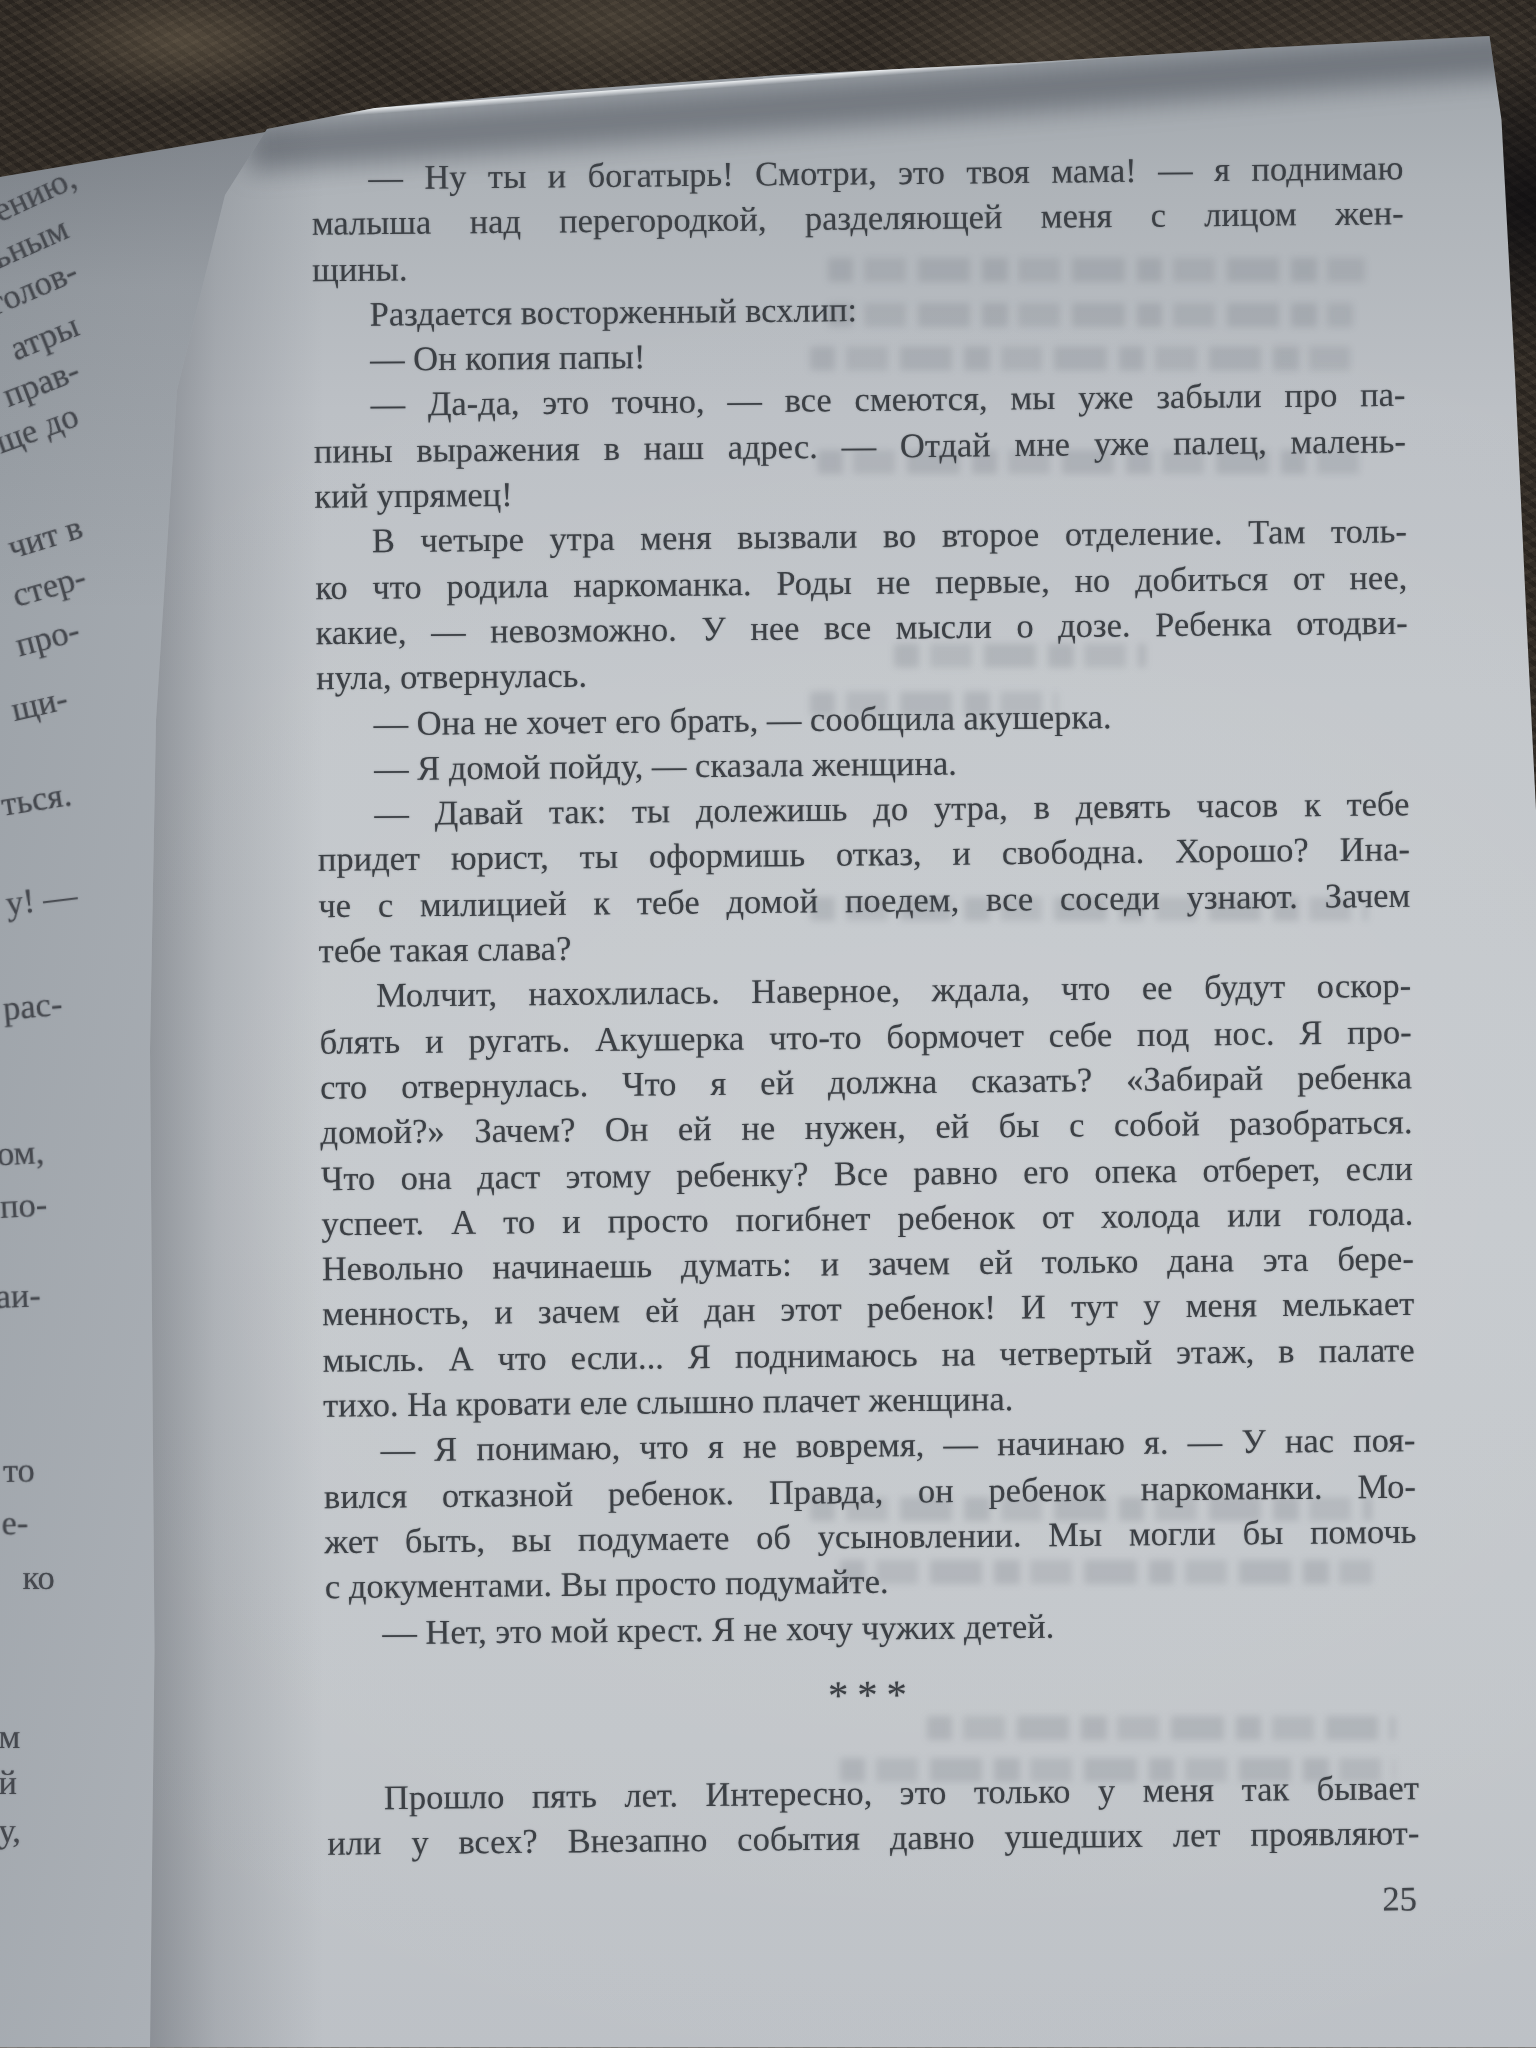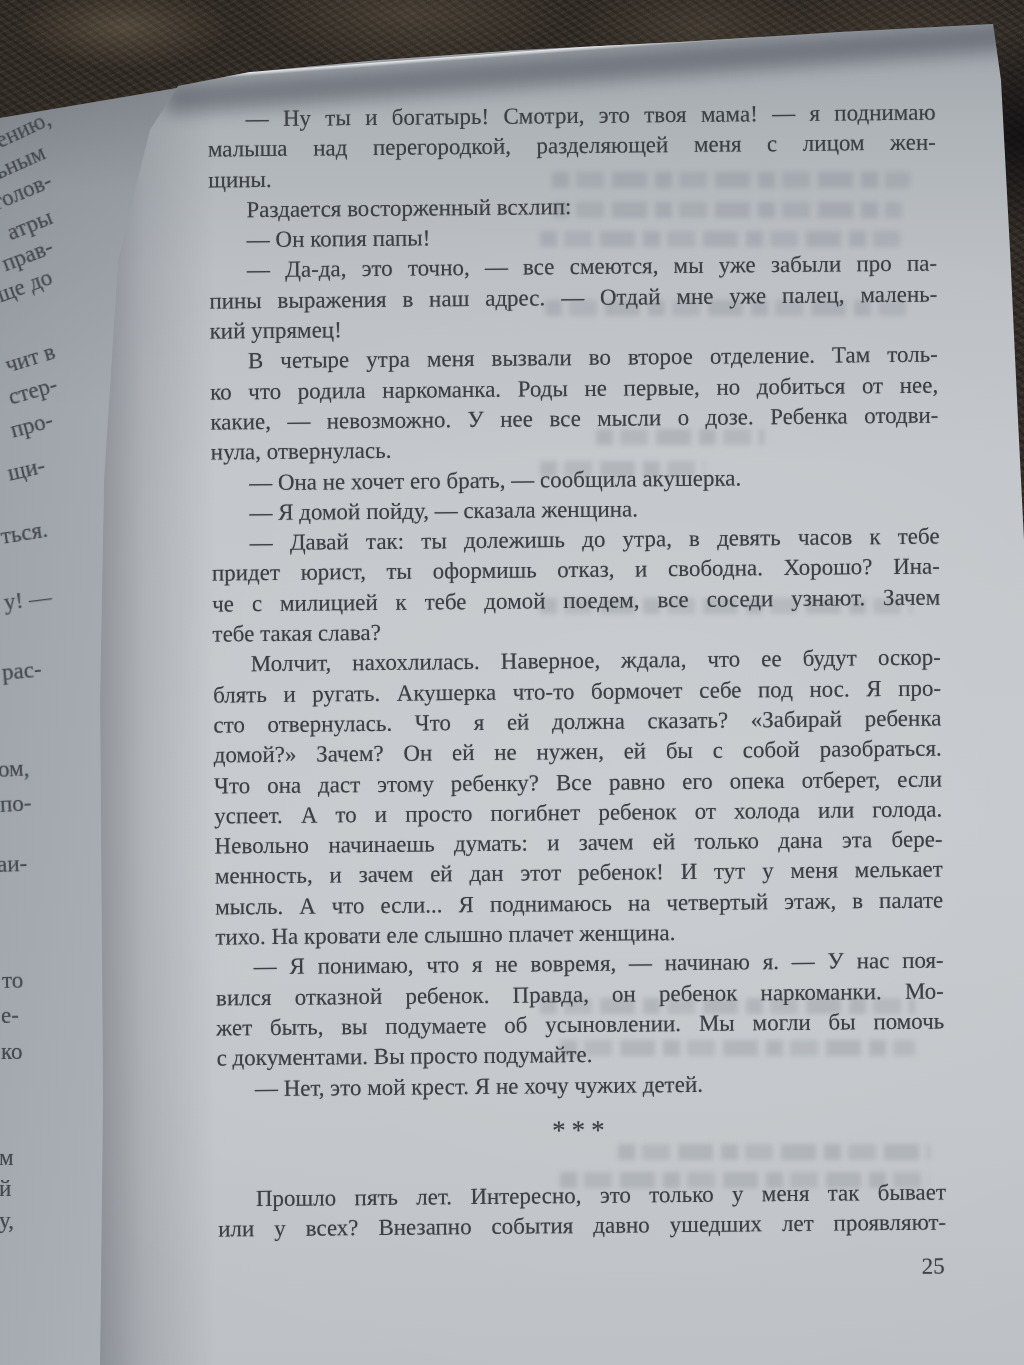--- a/index.html
+++ b/index.html
@@ -118,21 +118,21 @@
     <span class="fragment" style="left:11px;top:418px;transform:rotate(-15deg)">про-</span>
     <span class="fragment" style="left:8px;top:461px;transform:rotate(-13deg)">щи-</span>
     <span class="fragment" style="left:1px;top:524px;transform:rotate(-9deg)">ться.</span>
     <span class="fragment" style="left:4px;top:590px;transform:rotate(-7deg)">у! —</span>
     <span class="fragment" style="left:2px;top:660px;transform:rotate(-5deg)">рас-</span>
     <span class="fragment" style="left:-2px;top:757px;transform:rotate(-3deg)">ом,</span>
     <span class="fragment" style="left:0px;top:792px;transform:rotate(-3deg)">по-</span>
     <span class="fragment" style="left:-3px;top:852px;transform:rotate(-2deg)">аи-</span>
     <span class="fragment" style="left:2px;top:968px;transform:rotate(-1deg)">то</span>
     <span class="fragment" style="left:1px;top:1003px;transform:rotate(-1deg)">е-</span>
-    <span class="fragment" style="left:1px;top:1039px;transform:rotate(0deg)">ко</span>
+    <span class="fragment" style="left:15px;top:1039px;transform:rotate(0deg)">ко</span>
     <span class="fragment" style="left:-1px;top:1145px;transform:rotate(0deg)">м</span>
     <span class="fragment" style="left:-1px;top:1176px;transform:rotate(0deg)">й</span>
     <span class="fragment" style="left:-1px;top:1208px;transform:rotate(0deg)">у,</span>
   </div>
 
   <div class="recto">
     <div class="top-edge-shadow"></div>
     <div class="top-edge-highlight"></div>
     <div class="gutter-shadow"></div>
 

